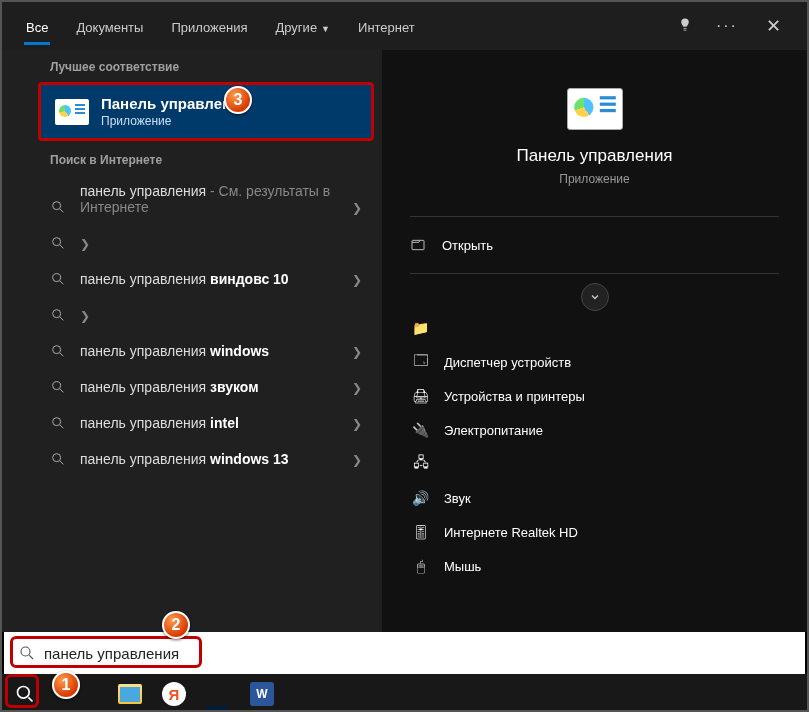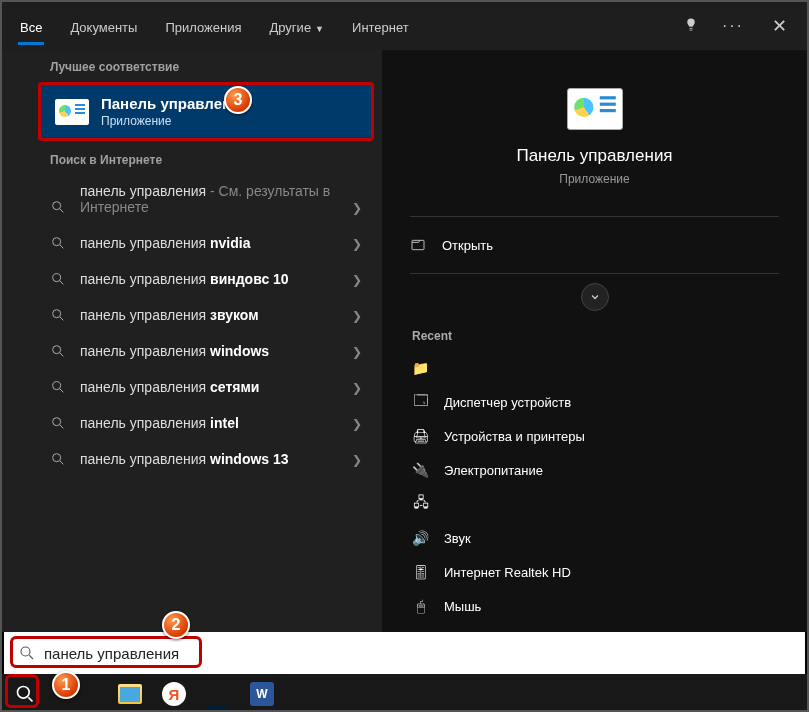--- a/index.html
+++ b/index.html
@@ -7,21 +7,21 @@
     width: 809px; height: 712px;
     background: #000;
     font-family: "Segoe UI", Tahoma, sans-serif;
     color: #fff;
     font-size: 13px;
     overflow: hidden;
     position: relative;
     border: 2px solid #555;
   }
   .search-panel { width: 100%; height: 630px; background: #1e1e1e; display: flex; flex-direction: column; }
-  .tabs { display: flex; align-items: center; height: 48px; padding: 0 4px; background: #1e1e1e; }
+  .tabs { display: flex; align-items: center; height: 48px; padding: 0 10px; background: #1e1e1e; }
   .tab { padding: 12px 14px 10px; color: #ccc; font-size: 13px; cursor: pointer; position: relative; }
   .tab.active { color: #fff; }
   .tab.active::after { content:""; position:absolute; left:12px; right:12px; bottom:0; height:3px; background:#0078d4; }
   .tab .caret { margin-left:4px; font-size:9px; }
   .top-right { margin-left:auto; display:flex; gap:22px; align-items:center; padding-right:10px;}
   .top-ic { width:18px; height:18px; fill:#ccc; cursor:pointer; }
   .dots { color:#ccc; letter-spacing:2px; font-size:16px; cursor:pointer;}
   .close-x { color:#ccc; font-size:18px; cursor:pointer; padding:0 6px; font-weight:300;}
 
   .cols { flex:1; display:flex; overflow:hidden;}
@@ -118,53 +118,51 @@
               <line x1="15" y1="15" x2="20" y2="20"></line>
             </svg>
             <div class="sugg-txt">панель управления<span class="bold"></span><span class="note"> - См. результаты в Интернете</span></div>
             <span class="chev">❯</span>
           </div>
           <div class="sugg">
             <svg class="mag" viewBox="0 0 24 24">
               <circle cx="10" cy="10" r="6"></circle>
               <line x1="15" y1="15" x2="20" y2="20"></line>
             </svg>
-            <div class="sugg-txt">панель управления <span class="bold">nvidia</span><span class="note"></span></div>
             <span class="chev">❯</span>
           </div>
           <div class="sugg">
             <svg class="mag" viewBox="0 0 24 24">
               <circle cx="10" cy="10" r="6"></circle>
               <line x1="15" y1="15" x2="20" y2="20"></line>
             </svg>
             <div class="sugg-txt">панель управления <span class="bold">виндовс 10</span><span class="note"></span></div>
             <span class="chev">❯</span>
           </div>
           <div class="sugg">
             <svg class="mag" viewBox="0 0 24 24">
               <circle cx="10" cy="10" r="6"></circle>
               <line x1="15" y1="15" x2="20" y2="20"></line>
             </svg>
+            <span class="chev">❯</span>
+          </div>
+          <div class="sugg">
+            <svg class="mag" viewBox="0 0 24 24">
+              <circle cx="10" cy="10" r="6"></circle>
+              <line x1="15" y1="15" x2="20" y2="20"></line>
+            </svg>
+            <div class="sugg-txt">панель управления <span class="bold">windows</span><span class="note"></span></div>
+            <span class="chev">❯</span>
+          </div>
+          <div class="sugg">
+            <svg class="mag" viewBox="0 0 24 24">
+              <circle cx="10" cy="10" r="6"></circle>
+              <line x1="15" y1="15" x2="20" y2="20"></line>
+            </svg>
             <div class="sugg-txt">панель управления <span class="bold">звуком</span><span class="note"></span></div>
-            <span class="chev">❯</span>
-          </div>
-          <div class="sugg">
-            <svg class="mag" viewBox="0 0 24 24">
-              <circle cx="10" cy="10" r="6"></circle>
-              <line x1="15" y1="15" x2="20" y2="20"></line>
-            </svg>
-            <div class="sugg-txt">панель управления <span class="bold">windows</span><span class="note"></span></div>
-            <span class="chev">❯</span>
-          </div>
-          <div class="sugg">
-            <svg class="mag" viewBox="0 0 24 24">
-              <circle cx="10" cy="10" r="6"></circle>
-              <line x1="15" y1="15" x2="20" y2="20"></line>
-            </svg>
-            <div class="sugg-txt">панель управления <span class="bold">сетями</span><span class="note"></span></div>
             <span class="chev">❯</span>
           </div>
           <div class="sugg">
             <svg class="mag" viewBox="0 0 24 24">
               <circle cx="10" cy="10" r="6"></circle>
               <line x1="15" y1="15" x2="20" y2="20"></line>
             </svg>
             <div class="sugg-txt">панель управления <span class="bold">intel</span><span class="note"></span></div>
             <span class="chev">❯</span>
           </div>
@@ -201,21 +199,20 @@
             <path d="M3 8 L13 8 L15 5"></path>
           </svg>
         <span>Открыть</span>
       </div>
       <div class="sep"></div>
       <div class="expand-wrap"><div class="expand">
             <svg width="12" height="12" viewBox="0 0 24 24" fill="none" stroke="#ccc" stroke-width="2.5">
               <path d="M6 9l6 6 6-6"></path>
             </svg>
           </div></div>
-      <div class="recent-h">Recent</div>
       <div id="recents">
           <div class="rc">
             <span class="ic">📁</span>
           </div>
           <div class="rc">
             <span class="ic">🗔</span>
             <span>Диспетчер устройств</span>
           </div>
           <div class="rc">
             <span class="ic">🖨</span>
@@ -227,21 +224,21 @@
           </div>
           <div class="rc">
             <span class="ic">🖧</span>
           </div>
           <div class="rc">
             <span class="ic">🔊</span>
             <span>Звук</span>
           </div>
           <div class="rc">
             <span class="ic">🎚</span>
-            <span>Интернет Realtek HD</span>
+            <span>Интернете Realtek HD</span>
           </div>
           <div class="rc">
             <span class="ic">🖱</span>
             <span>Мышь</span>
           </div>
         </div>
     </div>
   </div>
 </div>
 

